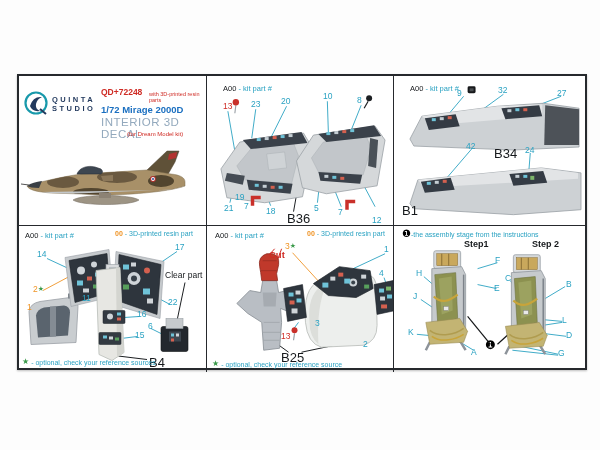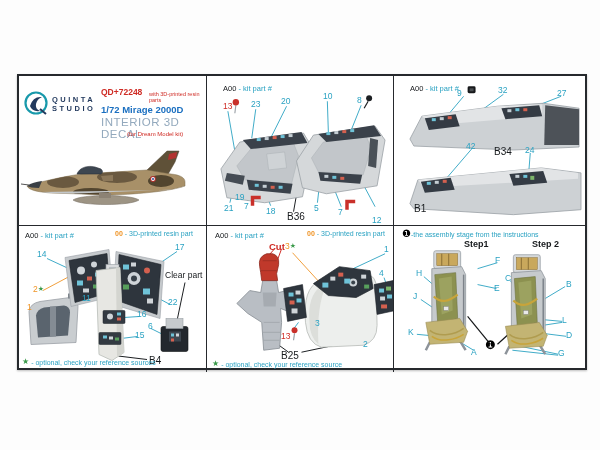--- a/index.html
+++ b/index.html
@@ -4,21 +4,21 @@
 <style>
   html,body{margin:0;padding:0;background:#ffffff;}
   .stage{position:relative;width:600px;height:450px;background:#fdfdfd;overflow:hidden;
          font-family:"Liberation Sans",sans-serif;}
   .sheet{position:absolute;left:17px;top:74px;width:570px;height:296px;background:#ffffff;
          border:2px solid #26292d;box-sizing:border-box;box-shadow:0 1px 2px rgba(0,0,0,.25);}
   .cell{position:absolute;box-sizing:border-box;overflow:hidden;}
   .bL{border-left:1px solid #26292d;} .bT{border-top:1px solid #26292d;}
   .art{position:absolute;left:0;top:0;width:100%;height:100%;}
   .lbl{position:absolute;font-size:8.5px;line-height:1;color:#2aa2c2;white-space:nowrap;}
-  .or{color:#ef9426;} .rd{color:#cf2b24;} .bk{color:#16191c;font-size:10px;}
+  .or{color:#ef9426;} .rd{color:#cf2b24;} .bk{color:#16191c;font-size:13px;}
   .hdr{position:absolute;font-size:7.5px;white-space:nowrap;line-height:1;}
   .code{font-weight:normal;color:#16191c;} .sfx{color:#2aa2c2;} .rcode{font-weight:bold;color:#ef9426;}
   .ft{font-size:7px;color:#2aa2c2;}
   .st{color:#3a9a4a;font-size:7px;vertical-align:1px;}
   .cut{font-size:9.5px;font-weight:bold;color:#cf2b24;}
   .step{color:#16191c;font-size:9px;font-weight:bold;}
   .badge{color:#000;font-size:10px;}
   .badge2{position:absolute;color:#000;font-size:12px;line-height:1;}
   
   .logoword{position:absolute;color:#233a5e;font-size:7.5px;font-weight:bold;letter-spacing:2.5px;line-height:1;}
@@ -188,21 +188,21 @@
             <rect x="76" y="12" width="4" height="3" fill="#4a4e52"></rect>
       </g>
     </svg>
     <span class="hdr" style="left:16px;top:9px"><span class="code">A00</span> <span class="sfx">- kit part #</span></span>
     <span class="lbl" style="left:63px;top:13px">9</span>
     <span class="lbl" style="left:104px;top:10px">32</span>
     <span class="lbl" style="left:163px;top:13px">27</span>
     <span class="lbl" style="left:72px;top:66px">42</span>
     <span class="lbl bk" style="left:100px;top:71px">B34</span>
     <span class="lbl" style="left:131px;top:70px">24</span>
-    <span class="lbl bk" style="left:20px;top:128px">B1</span>
+    <span class="lbl bk" style="left:8px;top:128px">B1</span>
   </div>
 
   <div class="cell bT" style="left:0;top:149px;width:187px;height:147px">
     <svg class="art" viewBox="0 0 187 145">
       <g stroke="#ef9426" stroke-width="0.9">
         <path d="M24,64 L54,48"></path>
             <path d="M13,84 L25,106"></path>
       </g>
       <g stroke="#2aa2c2" stroke-width="0.9">
         <path d="M28,32 L56,45"></path>
@@ -319,21 +319,21 @@
       <rect x="174" y="70" width="5" height="4" fill="#cfd4d8"></rect>
           <rect x="181" y="68" width="5" height="4" fill="#6fc3d8"></rect>
       <rect x="175" y="78" width="6" height="4" fill="#d4604f"></rect>
       <g>
         <path d="M88,107 L87,114" stroke="#9aa0a6" stroke-width="1.2"></path>
             <circle cx="88" cy="104" r="3" fill="#c9302a"></circle>
       </g>
     </svg>
     <span class="hdr" style="left:8px;top:6px"><span class="code">A00</span> <span class="sfx">- kit part #</span></span>
     <span class="hdr" style="left:100px;top:4px;font-size:7px"><span class="rcode">00</span> <span class="sfx">- 3D-printed resin part</span></span>
-    <span class="lbl cut" style="left:62px;top:16px">Cut</span>
+    <span class="lbl cut" style="left:62px;top:24px">Cut</span>
     <span class="lbl or" style="left:78px;top:16px"><span>3</span><span class="st">★</span></span>
     <span class="lbl rd" style="left:74px;top:106px">13</span>
     <span class="lbl" style="left:108px;top:93px">3</span>
     <span class="lbl" style="left:156px;top:114px">2</span>
     <span class="lbl" style="left:177px;top:19px">1</span>
     <span class="lbl" style="left:172px;top:43px">4</span>
     <span class="lbl bk" style="left:74px;top:125px">B25</span>
     <span class="lbl ft" style="left:5px;top:134px"><span class="st" style="font-size:8px">★</span> <span>- optional, check your reference source</span></span>
   </div>
 

